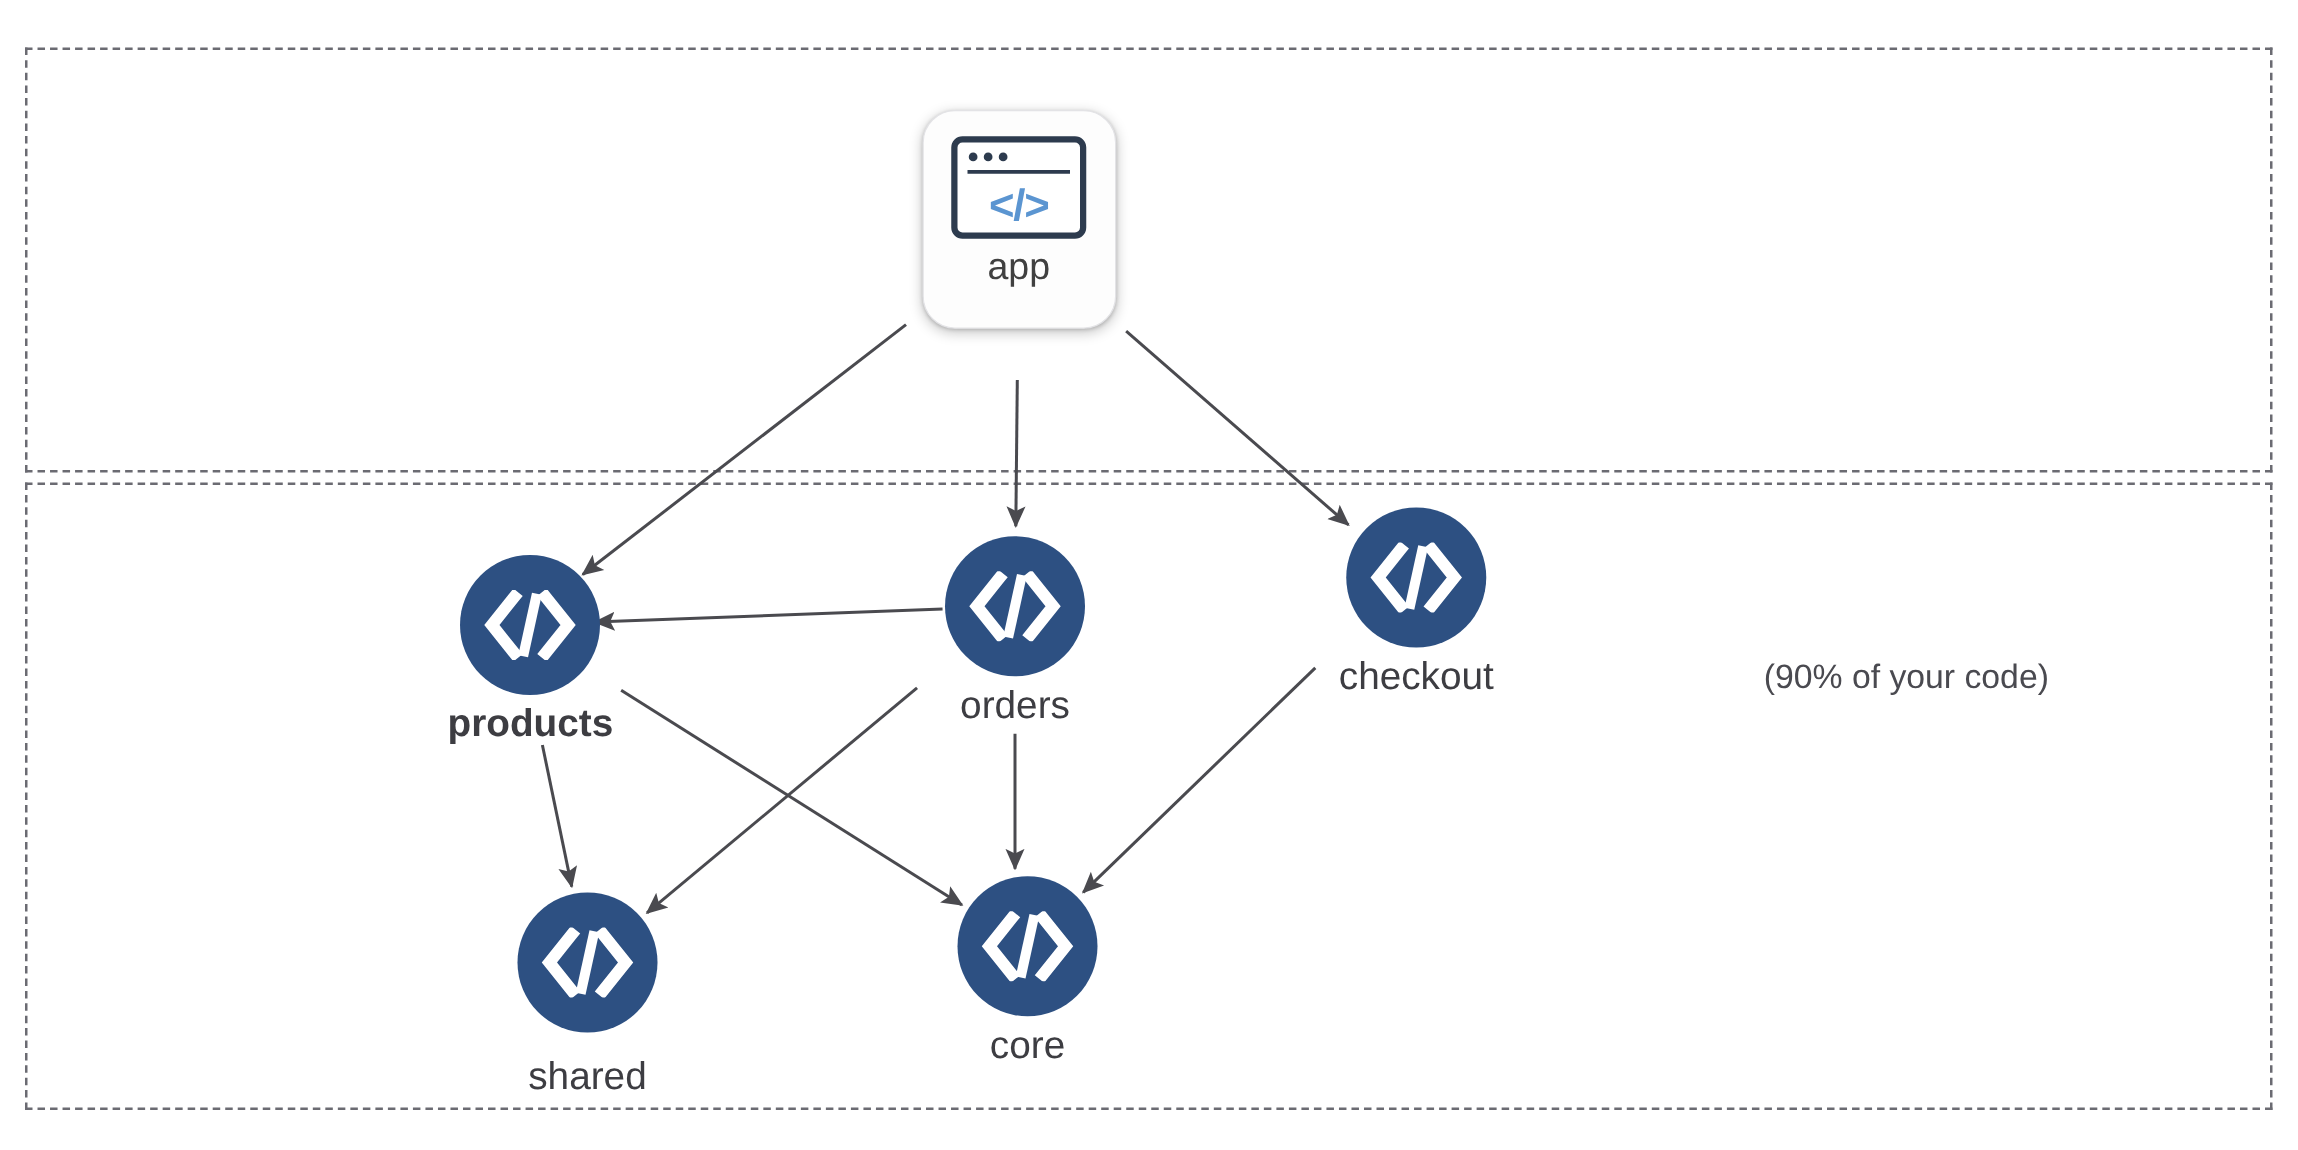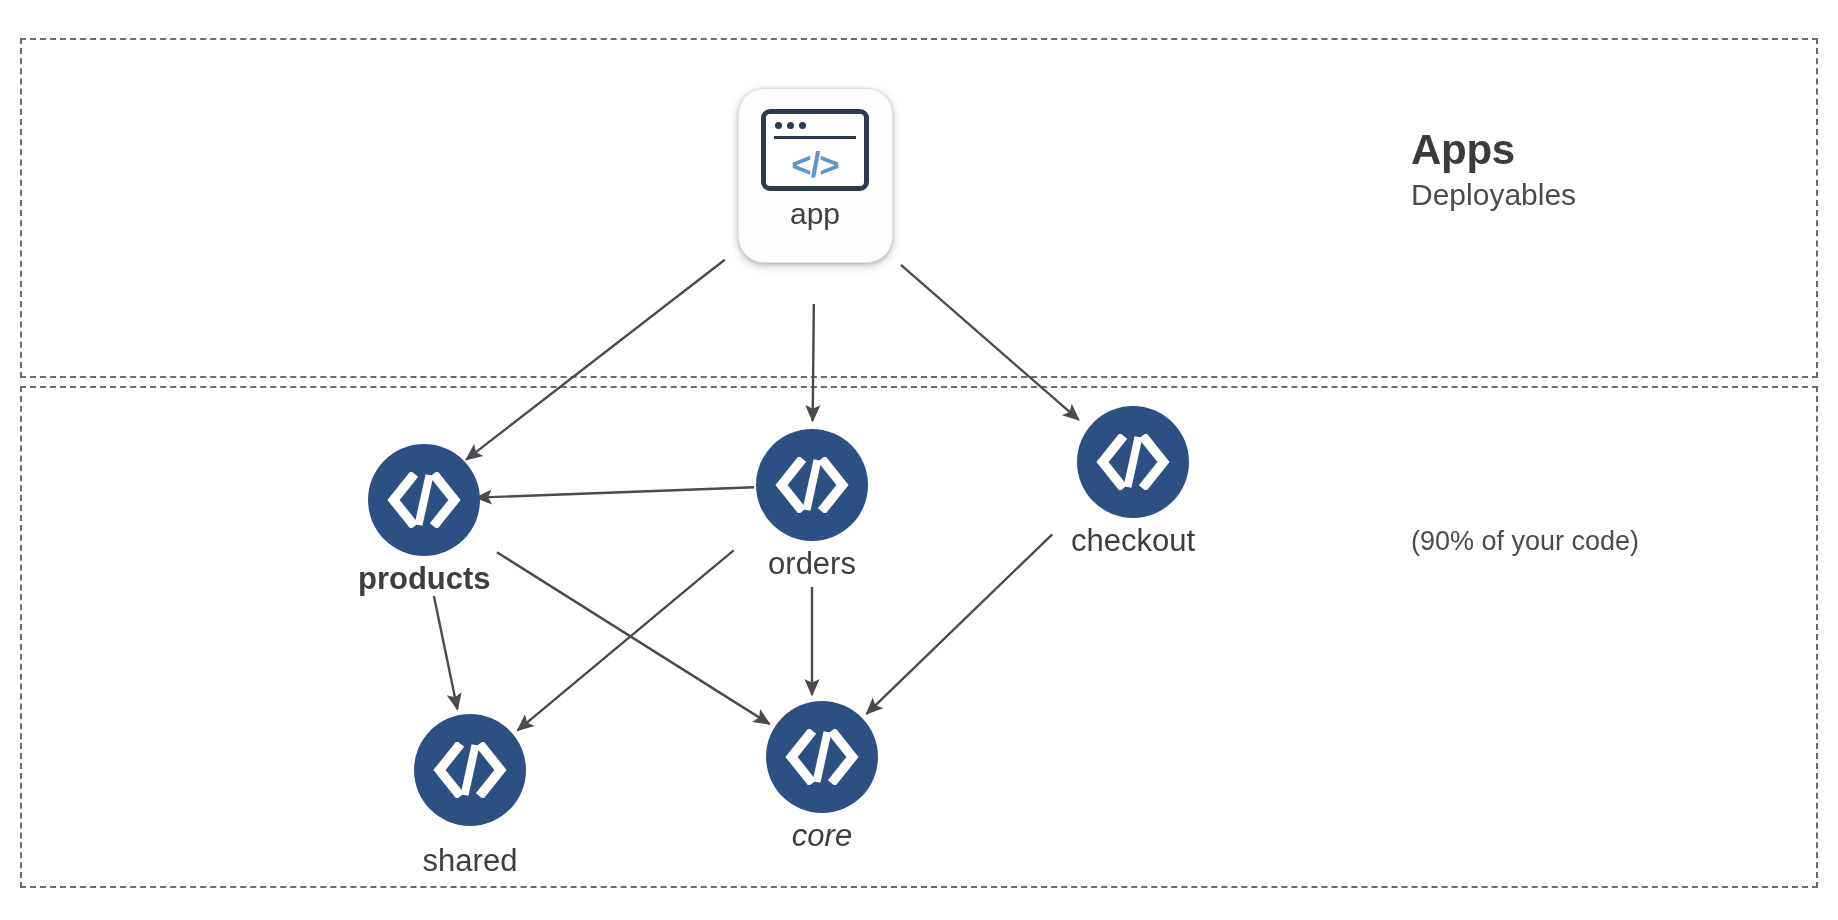--- a/index.html
+++ b/index.html
@@ -184,24 +184,20 @@
   }
 </style>
 </head>
 <body>
 
 <div id="stage">
 
   <div class="zone" id="zone-apps"></div>
   <div class="zone" id="zone-libs"></div>
 
-  <div class="zone-legend" id="legend-apps">
-    <div class="legend-title">Apps</div>
-    <div class="legend-sub">Deployables</div>
-  </div>
 
   <div class="zone-legend" id="legend-libs">
     <div class="legend-sub">(90% of your code)</div>
   </div>
 
   <svg id="edges" viewBox="0 0 1838 920">
     <defs>
       <marker id="arrowhead" viewBox="0 0 10 10" refX="9.2" refY="5" markerWidth="7.2" markerHeight="7.2" orient="auto-start-reverse">
         <path d="M 0 0.6 L 10 5 L 0 9.4 L 2.1 5 Z" fill="#4a4a4f"></path>
       </marker>
@@ -269,21 +265,21 @@
     <div class="circle">
       <svg width="74" height="56" viewBox="0 0 74 56" aria-hidden="true">
         <path d="M24.5 5.5 L6.5 28 L24.5 50.5" stroke="#ffffff" stroke-width="9.5" fill="none" stroke-linecap="square" stroke-linejoin="miter"></path>
         <path d="M49.5 5.5 L67.5 28 L49.5 50.5" stroke="#ffffff" stroke-width="9.5" fill="none" stroke-linecap="square" stroke-linejoin="miter"></path>
         <path d="M42.5 3 L31.5 53" stroke="#ffffff" stroke-width="8" fill="none" stroke-linecap="butt"></path>
       </svg>
     </div>
     <div class="lib-label">shared</div>
   </div>
 
-  <div class="lib-node" id="node-core" style="left: 766px; top: 701px; font-style: italic;">
+  <div class="lib-node" id="node-core" style="left: 766px; top: 701px;">
     <div class="circle">
       <svg width="74" height="56" viewBox="0 0 74 56" aria-hidden="true">
         <path d="M24.5 5.5 L6.5 28 L24.5 50.5" stroke="#ffffff" stroke-width="9.5" fill="none" stroke-linecap="square" stroke-linejoin="miter"></path>
         <path d="M49.5 5.5 L67.5 28 L49.5 50.5" stroke="#ffffff" stroke-width="9.5" fill="none" stroke-linecap="square" stroke-linejoin="miter"></path>
         <path d="M42.5 3 L31.5 53" stroke="#ffffff" stroke-width="8" fill="none" stroke-linecap="butt"></path>
       </svg>
     </div>
     <div class="lib-label">core</div>
   </div>
 

